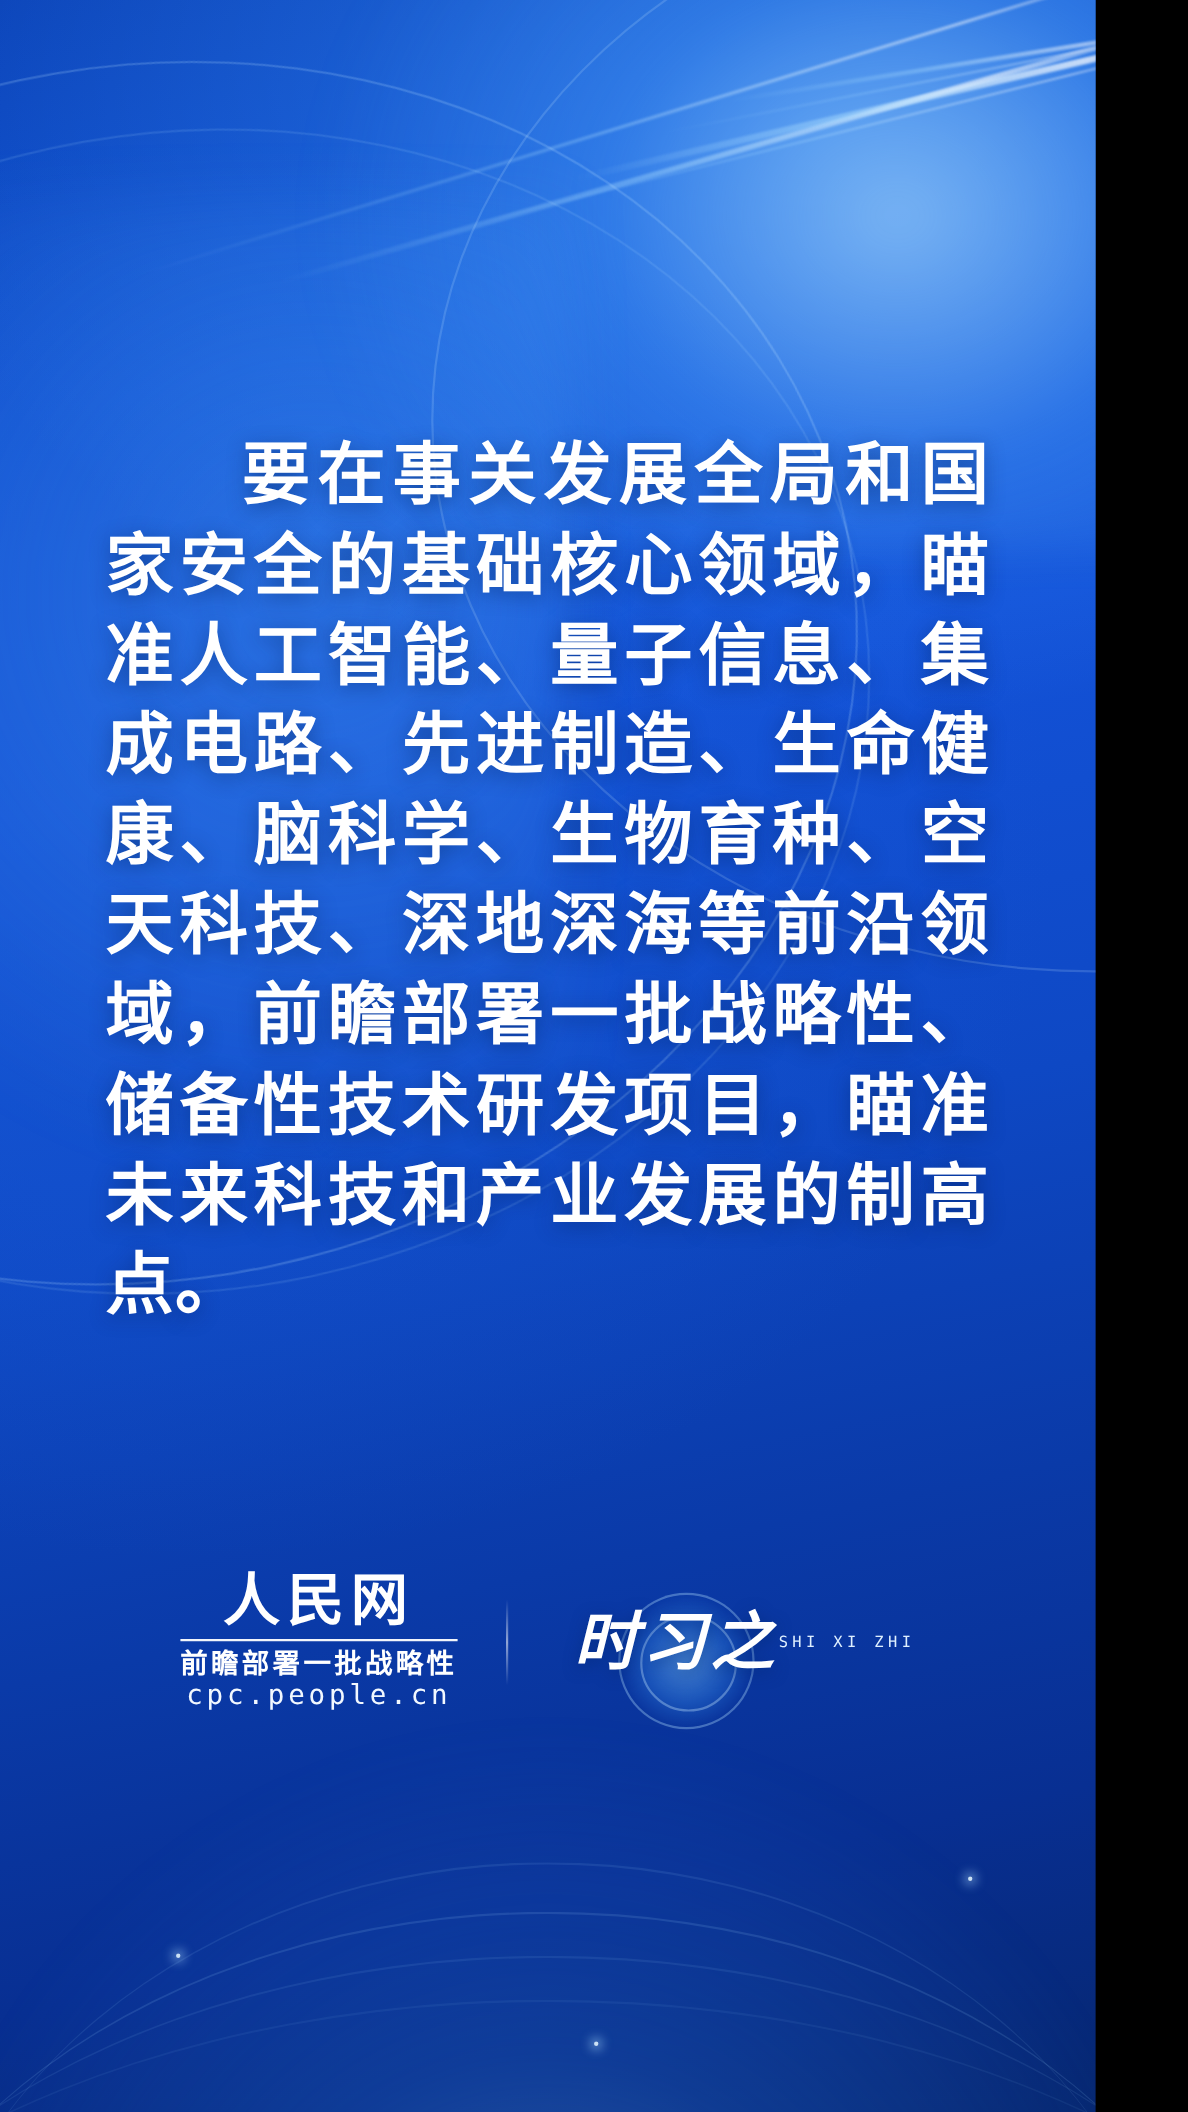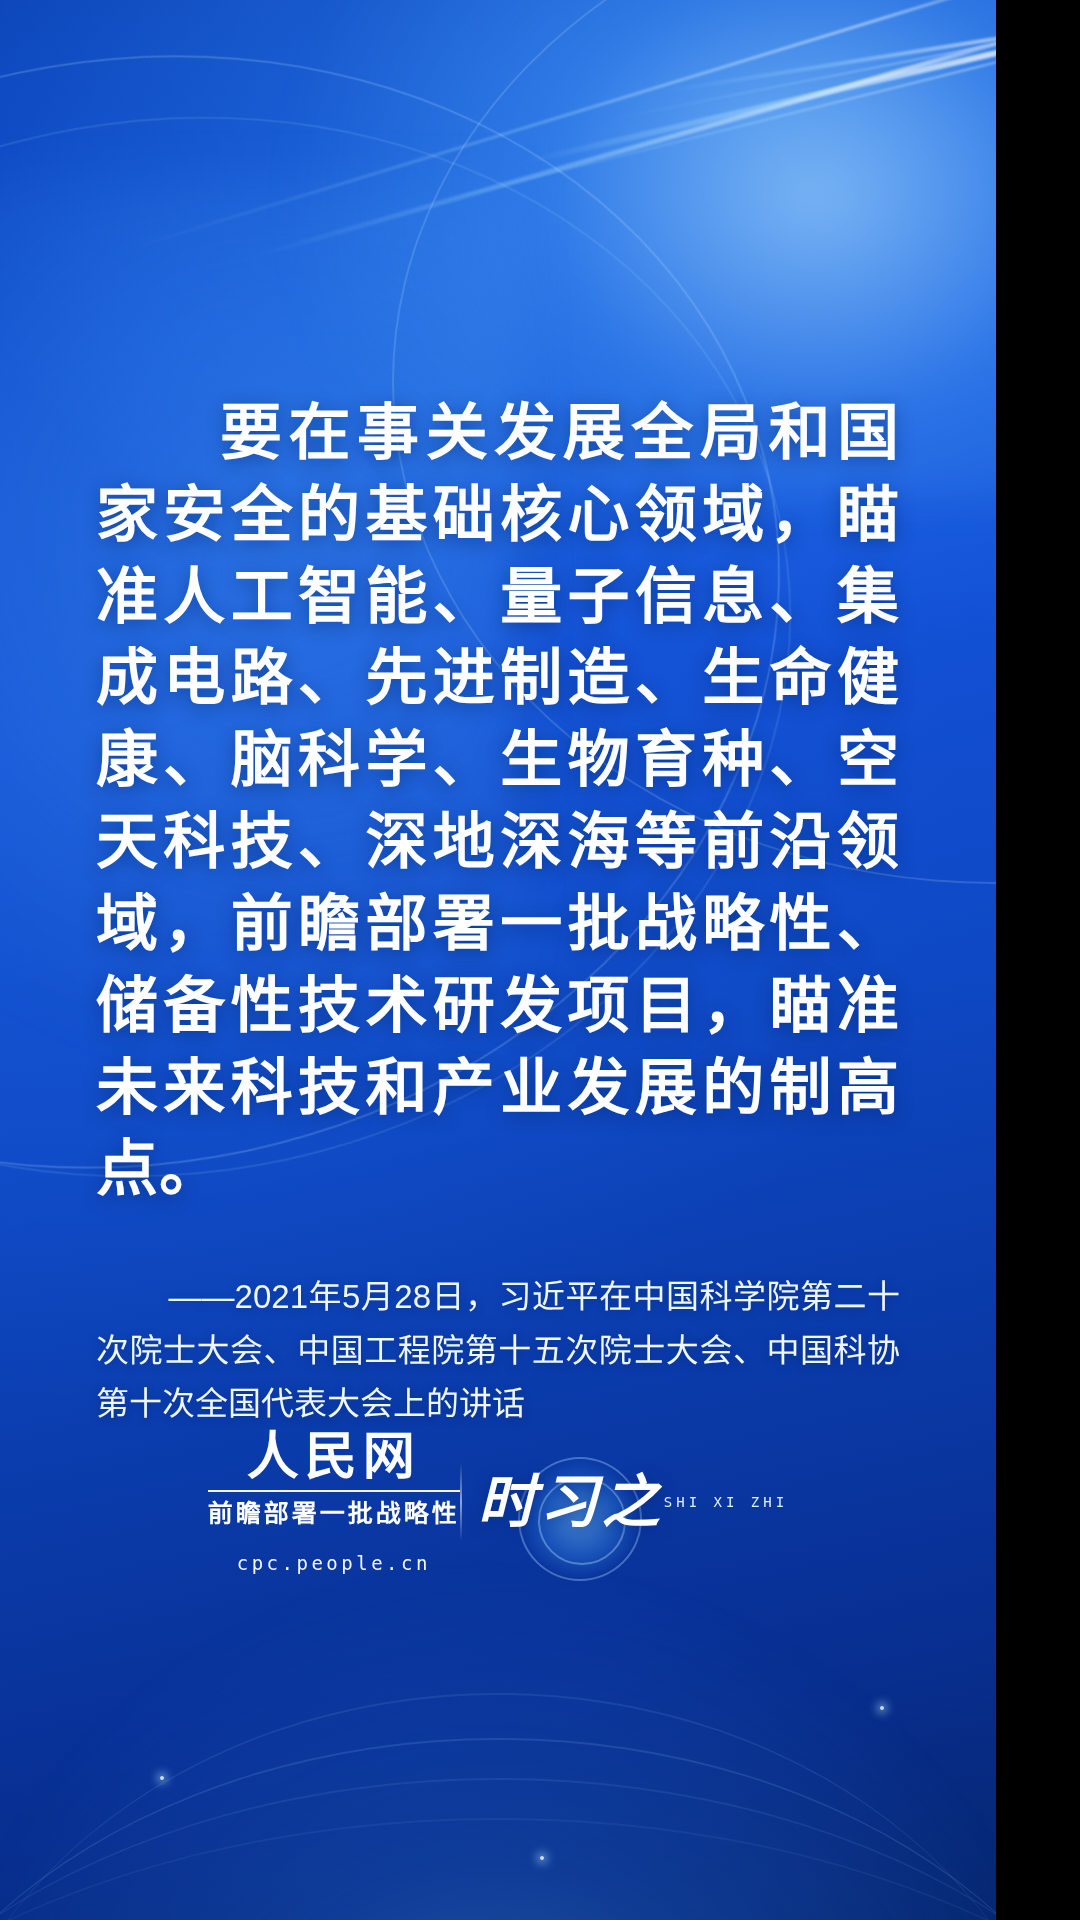--- a/index.html
+++ b/index.html
@@ -124,20 +124,21 @@
   }
 
   
   .logos {
     position: absolute;
     left: 0; right: 0;
     top: 1430px;
     display: flex;
     align-items: center;
     justify-content: center;
+    gap: 44px;
   }
   .brand-left {
     display: flex;
     flex-direction: column;
     align-items: center;
     color: #ffffff;
   }
   .brand-left .cn {
     font-family: "DejaVu Serif", "Liberation Serif", serif;
     font-size: 52px;
@@ -148,23 +149,23 @@
   }
   .brand-left .sub {
     border-top: 2px solid rgba(255,255,255,0.95);
     padding-top: 9px;
     font-size: 25px;
     letter-spacing: 3px;
     font-weight: 700;
     line-height: 1;
   }
   .brand-left .url {
-    margin-top: 26px;
+    margin-top: 0;
     font-family: "DejaVu Sans Mono", "Liberation Mono", monospace;
-    font-size: 19px;
+    font-size: 25px;
     letter-spacing: 3.5px;
     color: #f2f8ff;
   }
   .divider-dot {
     width: 2px; height: 78px;
     background: linear-gradient(180deg, rgba(255,255,255,0) 0%, rgba(255,255,255,0.55) 50%, rgba(255,255,255,0) 100%);
   }
   .brand-right {
     position: relative;
     display: flex;
@@ -235,21 +236,20 @@
     <div class="wave w2"></div>
     <div class="wave w3"></div>
     <div class="wave w4"></div>
     <div class="spark" style="left:160px; bottom:140px;"></div>
     <div class="spark" style="left:880px; bottom:210px;"></div>
     <div class="spark" style="left:540px; bottom:60px;"></div>
   </div>
 
   <div class="content">
     <div class="quote">要在事关发展全局和国家安全的基础核心领域，瞄准人工智能、量子信息、集成电路、先进制造、生命健康、脑科学、生物育种、空天科技、深地深海等前沿领域，前瞻部署一批战略性、储备性技术研发项目，瞄准未来科技和产业发展的制高点。</div>
-    <div class="attribution">——2021年5月28日，习近平在中国科学院第二十次院士大会、中国工程院第十五次院士大会、中国科协第十次全国代表大会上的讲话</div>
   </div>
 
   <div class="logos">
     <div class="brand-left">
       <div class="cn">人民网</div>
       <div class="sub">前瞻部署一批战略性</div>
       <div class="url">cpc.people.cn</div>
     </div>
 
     <div class="divider-dot"></div>

